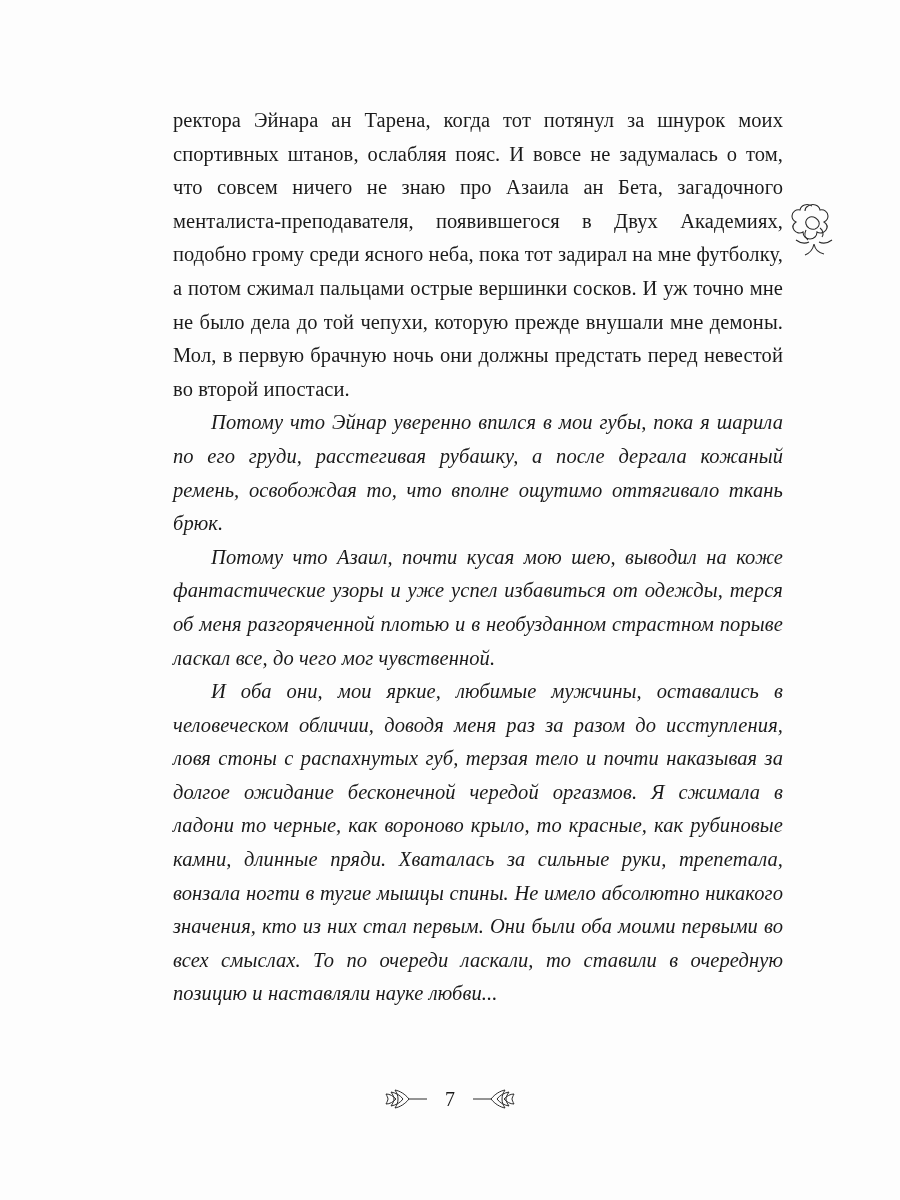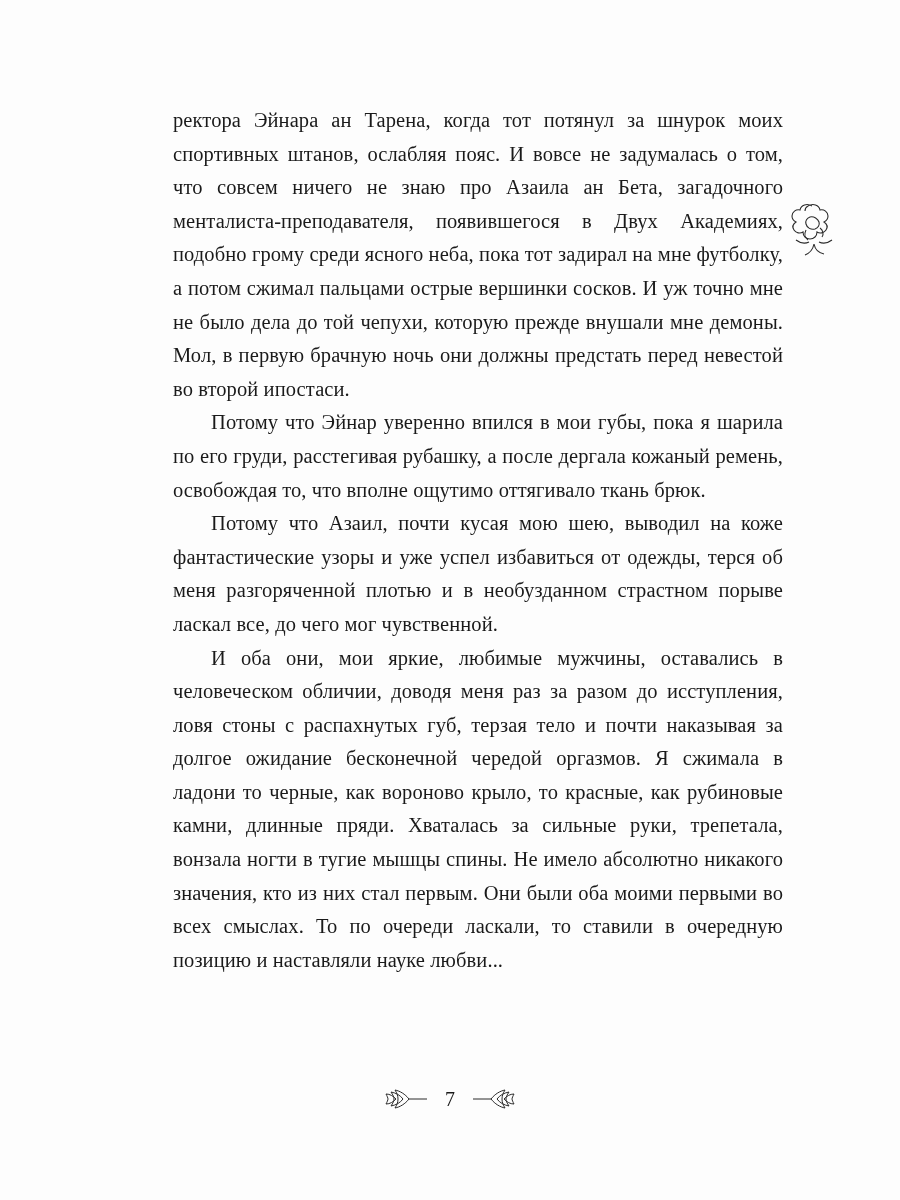--- a/index.html
+++ b/index.html
@@ -31,20 +31,21 @@
     margin: 0;
     font-size: 20.5px;
     line-height: 33.6px;
     text-align: justify;
     text-justify: inter-word;
     letter-spacing: 0.1px;
     color: #1a1a1a;
   }
   .para.indent {
     text-indent: 38px;
+    font-style: italic;
   }
   .corner-ornament {
     position: absolute;
     left: 786px;
     top: 196px;
     width: 56px;
     height: 64px;
     color: #2b2b2b;
   }
   .footer {

